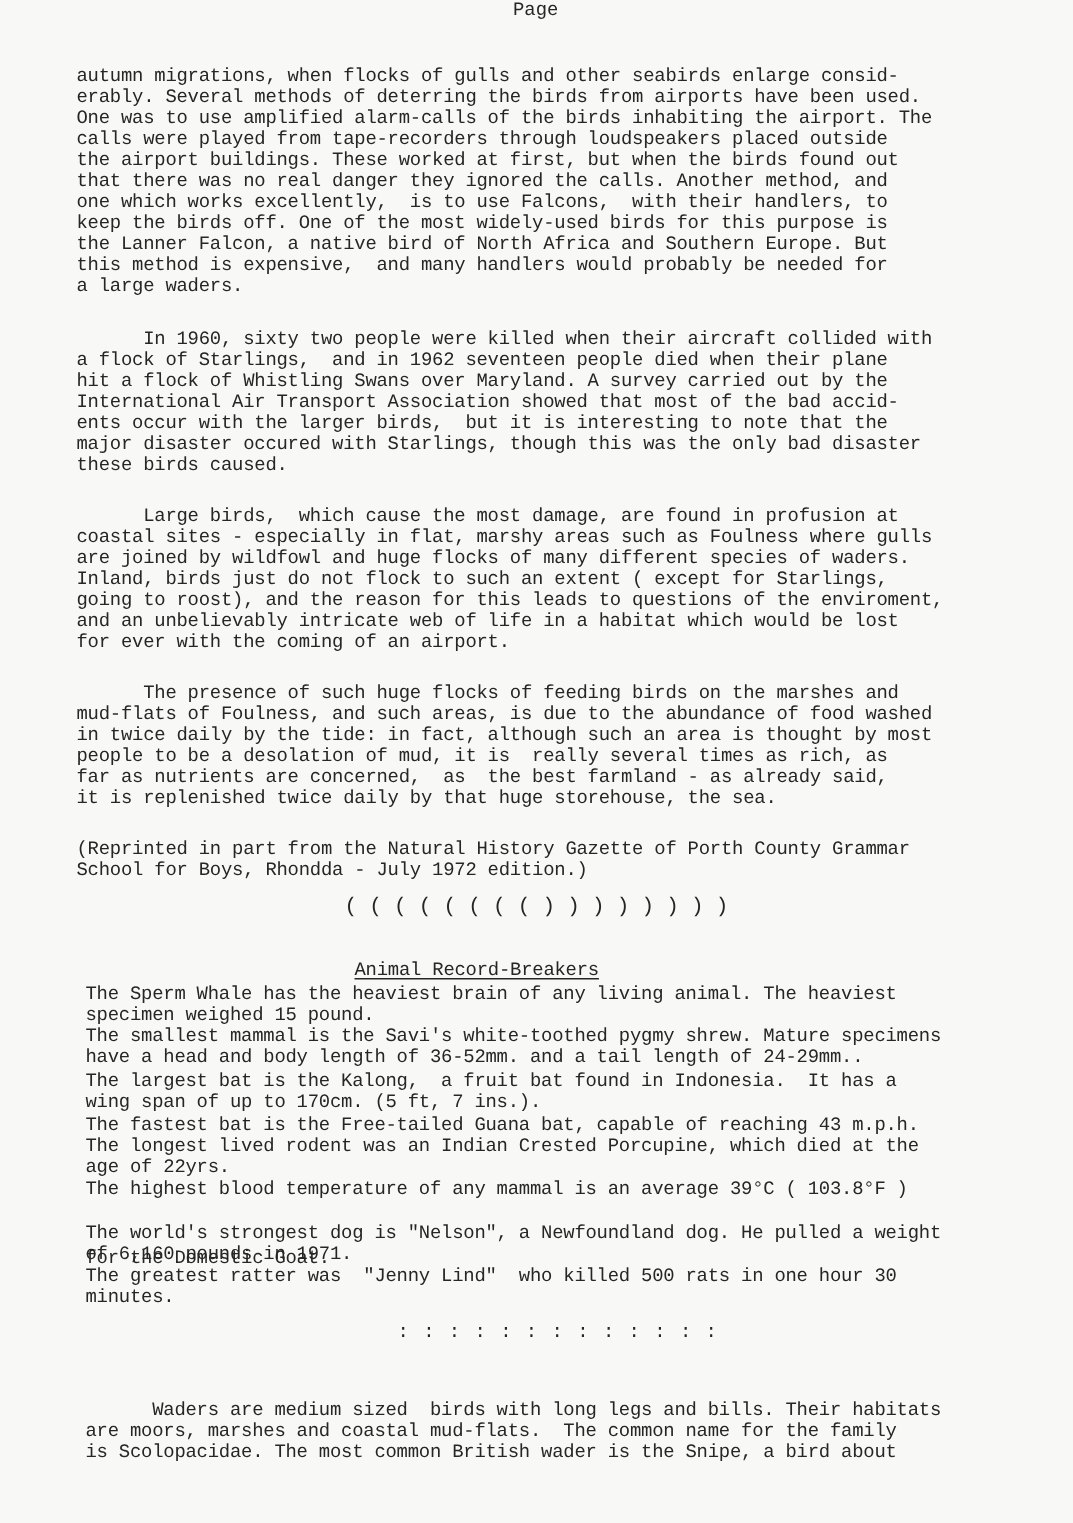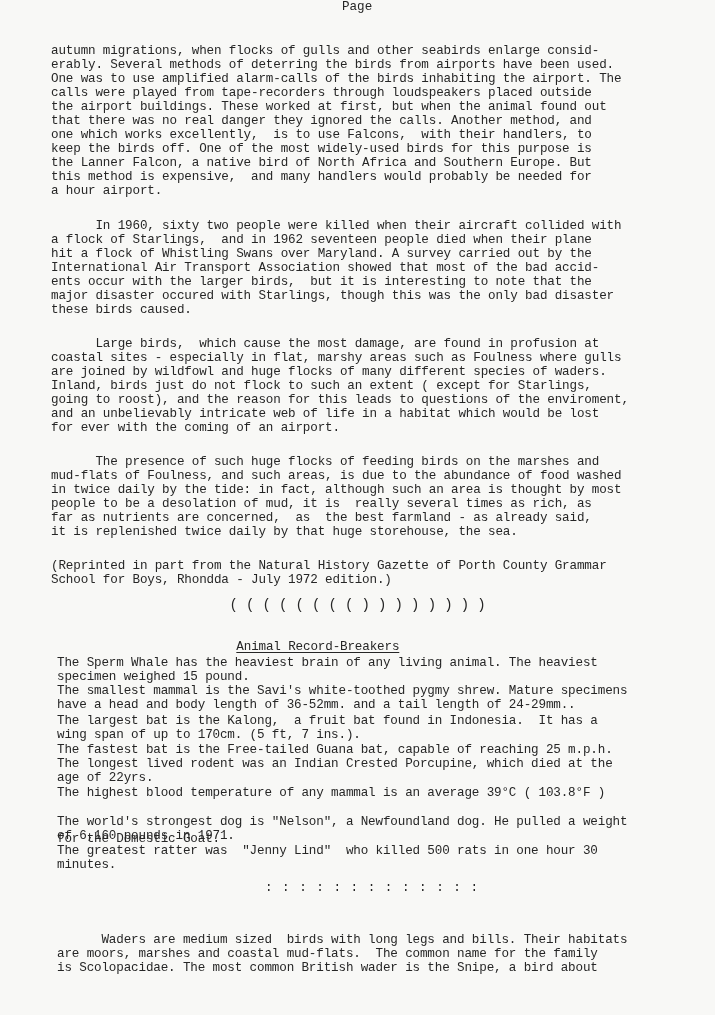--- a/index.html
+++ b/index.html
@@ -25,27 +25,27 @@
 <div class="page">
 
   <div class="pageno">Page</div>
 
 
   <div>
     <div class="ln" style="top:44px;">autumn migrations, when flocks of gulls and other seabirds enlarge consid-</div>
     <div class="ln" style="top:58px;">erably. Several methods of deterring the birds from airports have been used.</div>
     <div class="ln" style="top:72px;">One was to use amplified alarm-calls of the birds inhabiting the airport. The</div>
     <div class="ln" style="top:86px;">calls were played from tape-recorders through loudspeakers placed outside</div>
-    <div class="ln" style="top:100px;">the airport buildings. These worked at first, but when the animal found out</div>
+    <div class="ln" style="top:100px;">the airport buildings. These worked at first, but when the birds found out</div>
     <div class="ln" style="top:114px;">that there was no real danger they ignored the calls. Another method, and</div>
     <div class="ln" style="top:128px;">one which works excellently,  is to use Falcons,  with their handlers, to</div>
     <div class="ln" style="top:142px;">keep the birds off. One of the most widely-used birds for this purpose is</div>
     <div class="ln" style="top:156px;">the Lanner Falcon, a native bird of North Africa and Southern Europe. But</div>
     <div class="ln" style="top:170px;">this method is expensive,  and many handlers would probably be needed for</div>
-    <div class="ln" style="top:184px;">a hour airport.</div>
+    <div class="ln" style="top:184px;">a large waders.</div>
   </div>
 
   <div>
     <div class="ln" style="top:219px;">      In 1960, sixty two people were killed when their aircraft collided with</div>
     <div class="ln" style="top:233px;">a flock of Starlings,  and in 1962 seventeen people died when their plane</div>
     <div class="ln" style="top:247px;">hit a flock of Whistling Swans over Maryland. A survey carried out by the</div>
     <div class="ln" style="top:261px;">International Air Transport Association showed that most of the bad accid-</div>
     <div class="ln" style="top:275px;">ents occur with the larger birds,  but it is interesting to note that the</div>
     <div class="ln" style="top:289px;">major disaster occured with Starlings, though this was the only bad disaster</div>
     <div class="ln" style="top:303px;">these birds caused.</div>
@@ -81,21 +81,21 @@
     <span class="u">Animal Record-Breakers</span>
   </div>
 
   <div>
     <div class="ln" style="top:656px; left:57px;">The Sperm Whale has the heaviest brain of any living animal. The heaviest</div>
     <div class="ln" style="top:670px; left:57px;">specimen weighed 15 pound.</div>
     <div class="ln" style="top:684px; left:57px;">The smallest mammal is the Savi's white-toothed pygmy shrew. Mature specimens</div>
     <div class="ln" style="top:698px; left:57px;">have a head and body length of 36-52mm. and a tail length of 24-29mm..</div>
     <div class="ln" style="top:714px; left:57px;">The largest bat is the Kalong,  a fruit bat found in Indonesia.  It has a</div>
     <div class="ln" style="top:728px; left:57px;">wing span of up to 170cm. (5 ft, 7 ins.).</div>
-    <div class="ln" style="top:743px; left:57px;">The fastest bat is the Free-tailed Guana bat, capable of reaching 25 m.p.h.</div>
+    <div class="ln" style="top:743px; left:57px;">The fastest bat is the Free-tailed Guana bat, capable of reaching 43 m.p.h.</div>
     <div class="ln" style="top:757px; left:57px;">The longest lived rodent was an Indian Crested Porcupine, which died at the</div>
     <div class="ln" style="top:771px; left:57px;">age of 22yrs.</div>
     <div class="ln" style="top:786px; left:57px;">The highest blood temperature of any mammal is an average 39°C ( 103.8°F )</div>
     <div class="ln" style="top:800px; left:57px;margin-top:32px;">for the Domestic Goat.</div>
     <div class="ln" style="top:815px; left:57px;">The world's strongest dog is "Nelson", a Newfoundland dog. He pulled a weight</div>
     <div class="ln" style="top:829px; left:57px;">of 6,160 pounds in 1971.</div>
     <div class="ln" style="top:844px; left:57px;">The greatest ratter was  "Jenny Lind"  who killed 500 rats in one hour 30</div>
     <div class="ln" style="top:858px; left:57px;">minutes.</div>
   </div>
 

